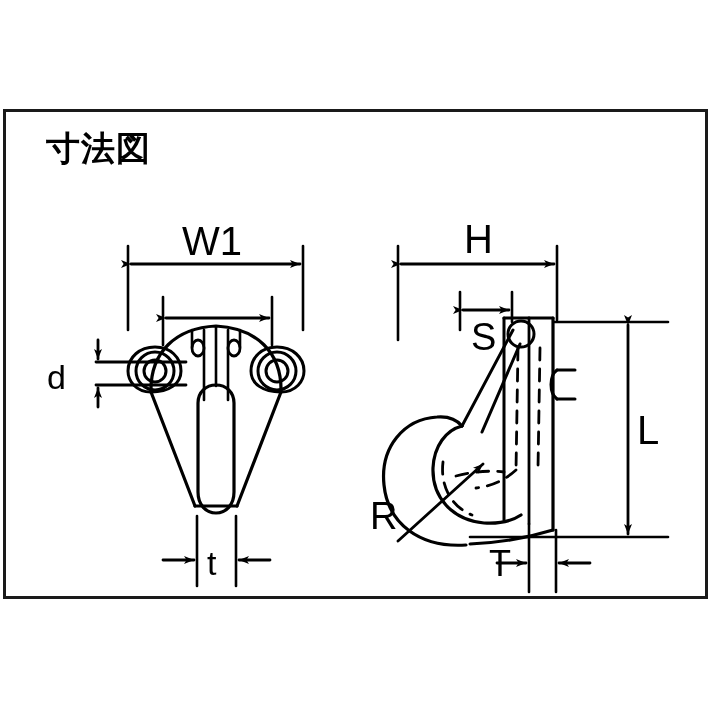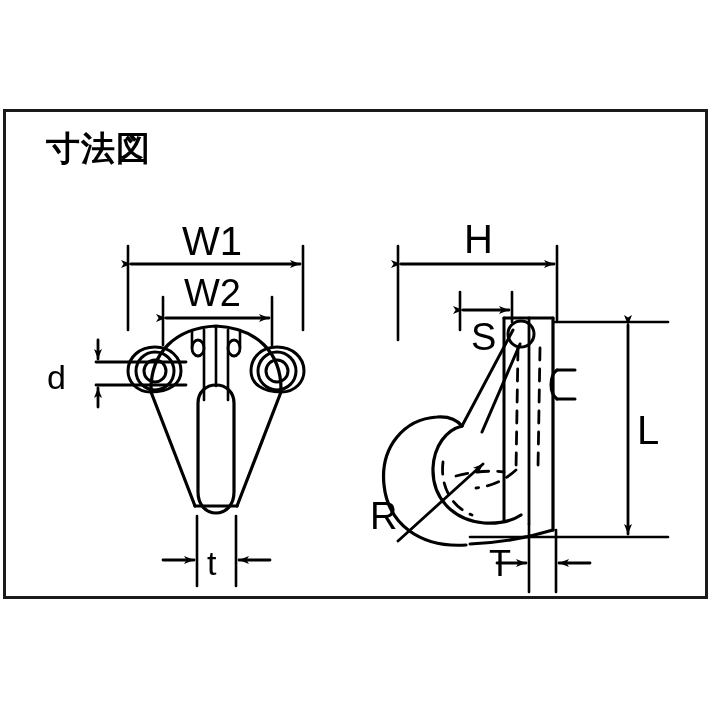--- a/index.html
+++ b/index.html
@@ -216,21 +216,20 @@
         <path d="M 529,524 L 529,592" stroke-width="2.6"></path>
         <path d="M 556,530 L 556,592" stroke-width="2.6"></path>
         <path d="M 497,563 L 526,563" stroke-width="2.8" marker-end="url(#arrR)"></path>
         <path d="M 590,563 L 559,563" stroke-width="2.8" marker-end="url(#arrR)"></path>
       </g>
 
     </g>
   </svg>
 
   <div class="dim-label lbl-w1">W1</div>
-  <div class="dim-label lbl-w2">W2</div>
   <div class="dim-label lbl-d">d</div>
   <div class="dim-label lbl-t">t</div>
   <div class="dim-label lbl-h">H</div>
   <div class="dim-label lbl-s">S</div>
   <div class="dim-label lbl-l">L</div>
   <div class="dim-label lbl-r">R</div>
   <div class="dim-label lbl-tt">T</div>
 
 </div>
 

